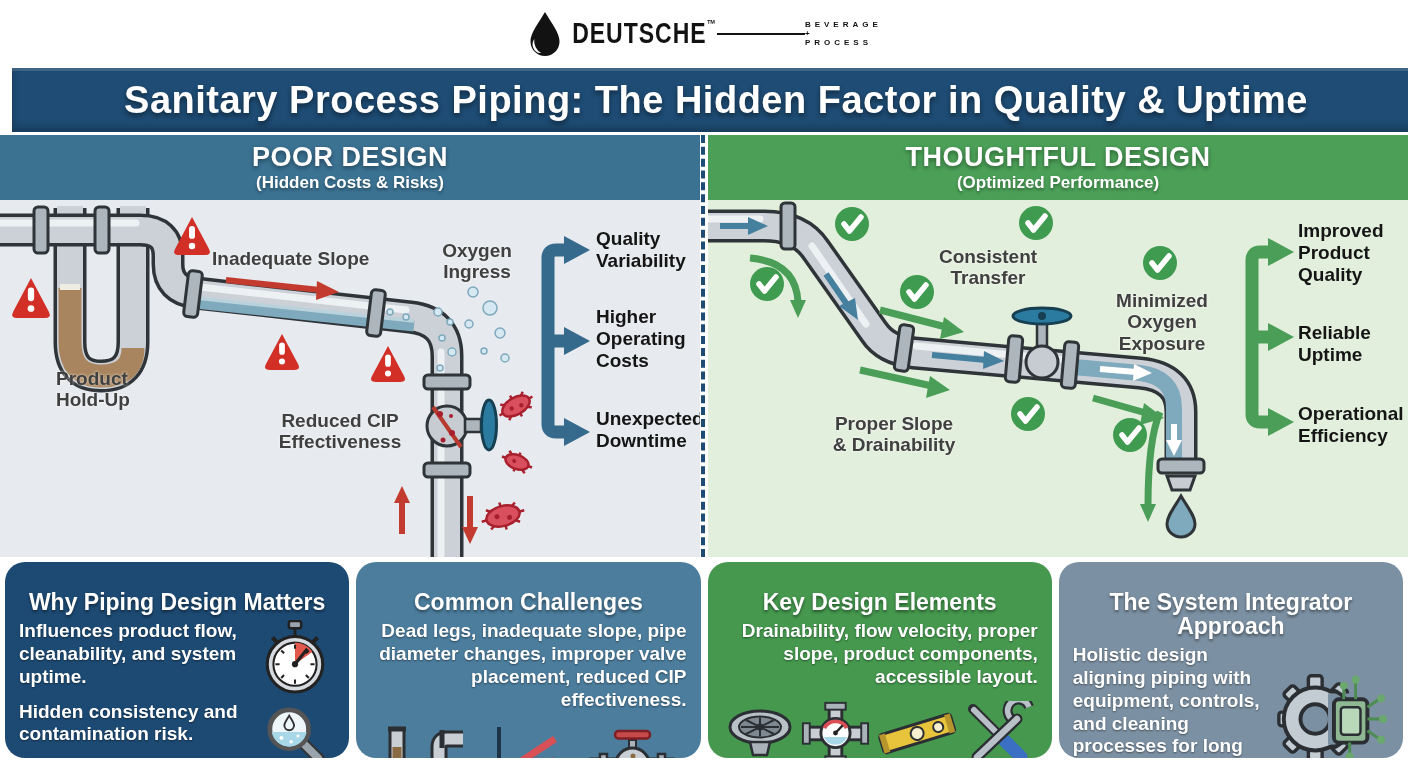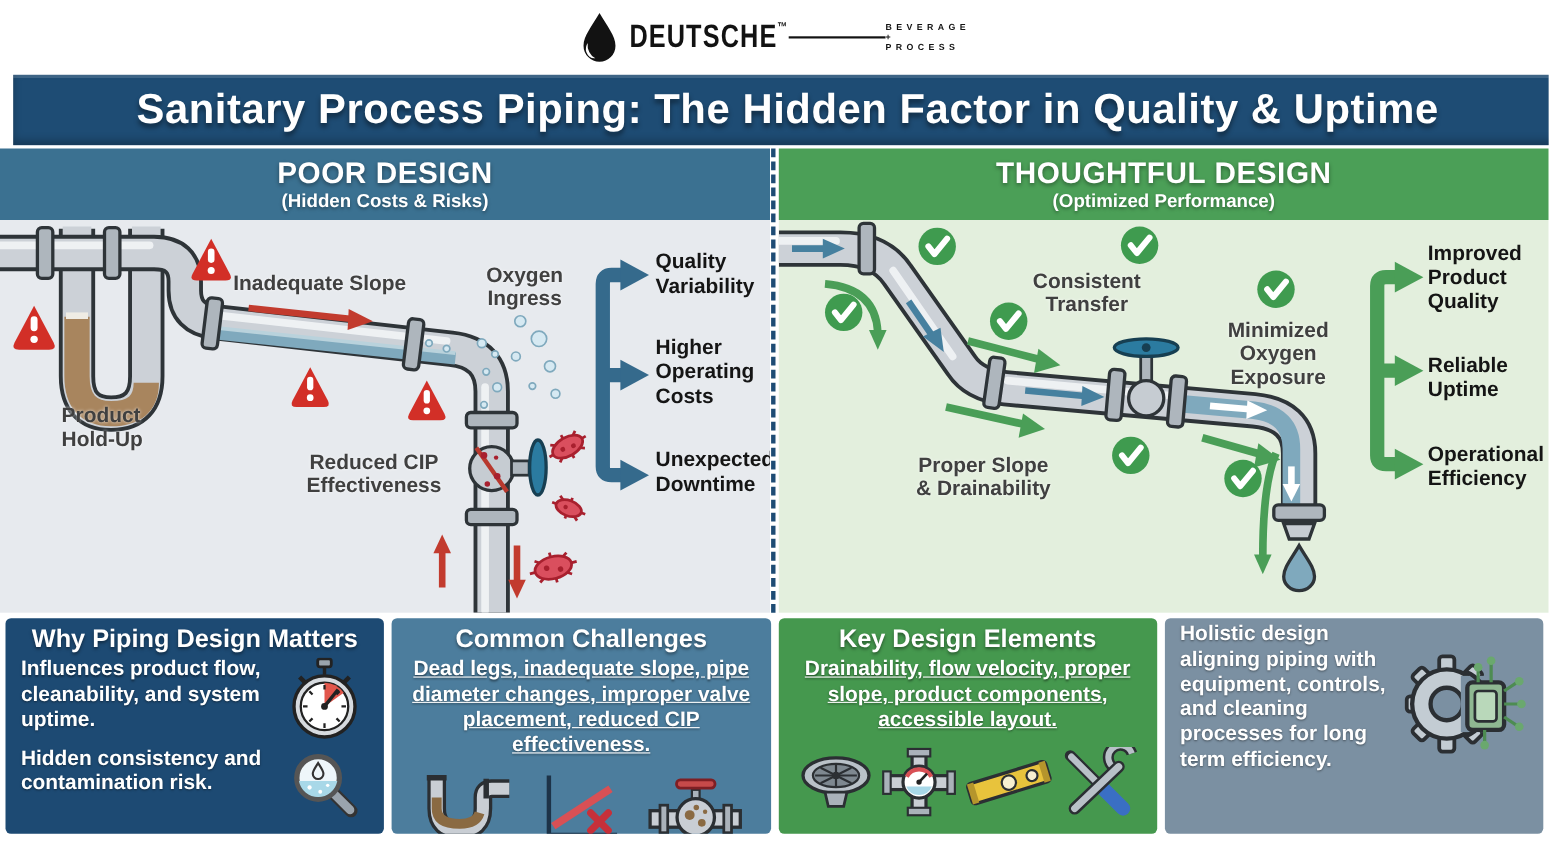--- a/index.html
+++ b/index.html
@@ -63,35 +63,35 @@
 
   .diagram-label{position:absolute;font-weight:700;font-size:19px;color:#404040;
     white-space:pre-line;line-height:1.12;text-shadow:0 0 3px rgba(255,255,255,.8);}
   .center{text-align:center;}
   .outcome{position:absolute;font-weight:700;font-size:19px;color:#151515;
     white-space:pre-line;line-height:1.16;}
 
   
   .cards{position:absolute;left:0;top:562px;width:1408px;height:196px;display:flex;
          gap:7px;padding:0 5px;box-sizing:border-box;}
-  .card{flex:1;border-radius:5px;padding:4px 14px;box-sizing:border-box;color:#fff;
+  .card{flex:1;border-radius:20px;padding:26px 14px;box-sizing:border-box;color:#fff;
         position:relative;overflow:hidden;}
   .card-why{background:var(--card_why,#1d4a73);}
   .card-challenges{background:var(--card_challenges,#4c7d9d);}
   .card-elements{background:var(--card_elements,#45984e);}
   .card-integrator{background:var(--card_integrator,#7b90a2);}
   .card h2{margin:2px 0 6px;text-align:center;font-size:23px;line-height:1.05;
            text-shadow:0 2px 3px rgba(0,0,0,.45);}
   .card p{margin:0 0 12px;font-size:19px;line-height:1.2;font-weight:700;
           text-shadow:0 1px 2px rgba(0,0,0,.45);}
   .card .row{display:flex;gap:10px;}
   .card .col-text{flex:1;}
   .card .col-icons{width:80px;display:flex;flex-direction:column;align-items:center;gap:10px;}
   .card .icons-row{display:flex;justify-content:space-around;align-items:center;margin-top:4px;}
-  .card-challenges p,.card-elements p{text-align:center;text-decoration:underline;}
+  .card-challenges p,.card-elements p{text-align:right;}
 </style>
 </head>
 <body>
 
 <div class="canvas">
 
   <header class="logo-row">
     <div class="logo">
       <svg width="38" height="48" viewBox="0 0 60 76">
         <path d="M30,3 C19,22 7,36 7,50 a23,23 0 0 0 46,0 C53,36 41,22 30,3 Z" fill="#121212"></path>
@@ -472,20 +472,21 @@
           <line x1="40" y1="38" x2="58" y2="56" stroke="#3a6fc4" stroke-width="13" stroke-linecap="round"></line>
           <path d="M66,6 A11,11 0 1 0 52,20" fill="none" stroke="#2b2f33" stroke-width="10"></path>
           <path d="M66,6 A11,11 0 1 0 52,20" fill="none" stroke="#b9c1c8" stroke-width="5.5"></path>
           <line x1="54" y1="18" x2="14" y2="56" stroke="#2b2f33" stroke-width="11" stroke-linecap="round"></line>
           <line x1="54" y1="18" x2="14" y2="56" stroke="#b9c1c8" stroke-width="6.5" stroke-linecap="round"></line>
         </svg>
       </div>
     </article>
 
     <article class="card card-integrator">
+      <h2>The System Integrator Approach</h2>
       <div class="row">
         <div class="col-text">
           <p>Holistic design aligning piping with equipment, controls, and cleaning processes for long term efficiency.</p>
         </div>
         <div class="col-icons" style="width:118px;justify-content:center;">
           <svg width="118" height="112" viewBox="0 0 120 112">
             <g>
               <g fill="#c3ccd3" stroke="#2b2f33" stroke-width="3.5">
                 <rect x="38" y="12" width="14" height="14" rx="3"></rect>
                   <rect x="38" y="86" width="14" height="14" rx="3"></rect>

